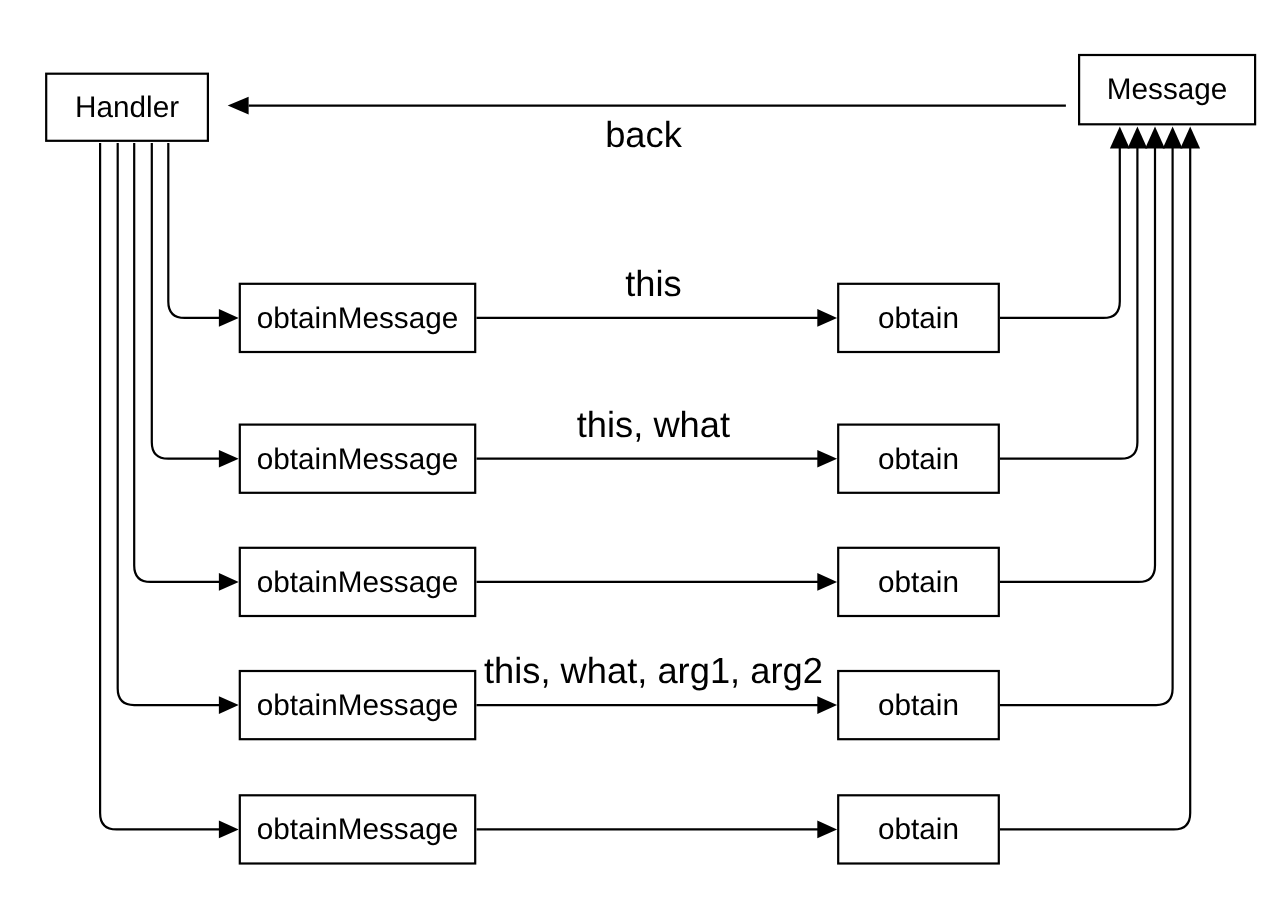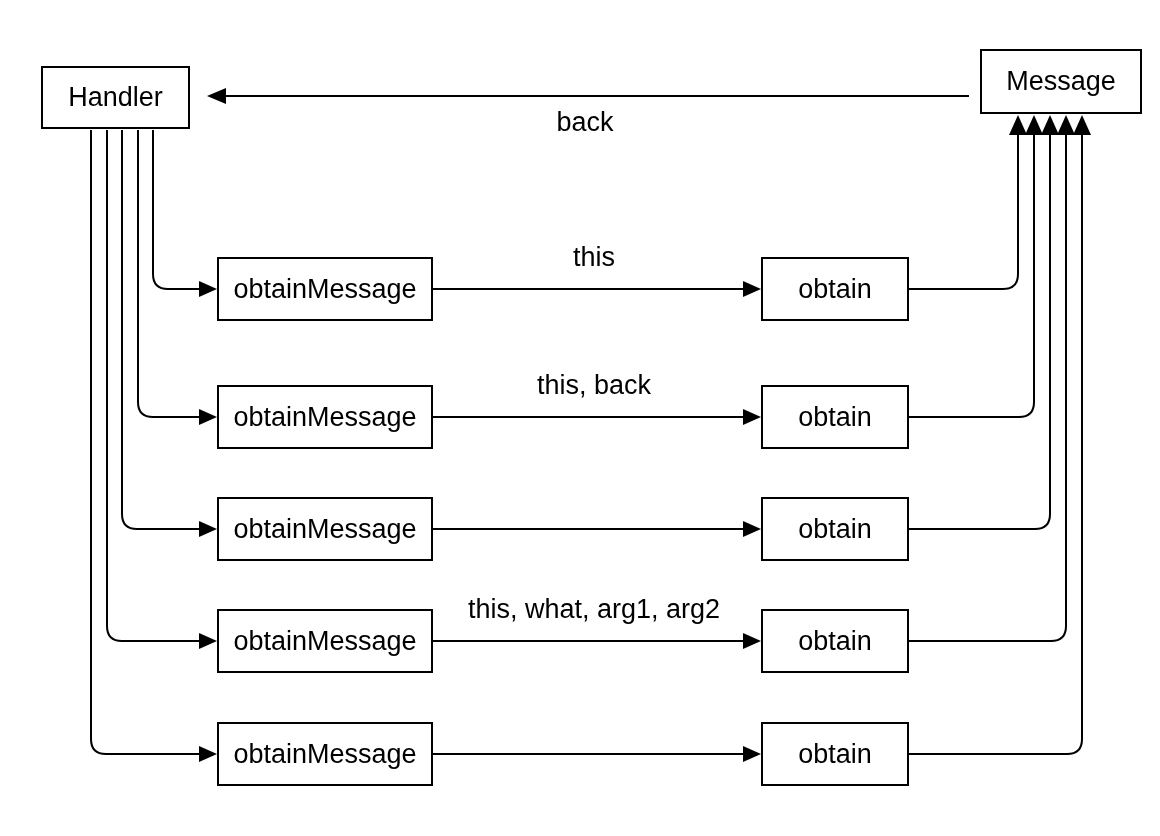--- a/index.html
+++ b/index.html
@@ -40,21 +40,21 @@
     display: flex;
     align-items: center;
     justify-content: center;
     font-size: 27px;
     line-height: 1;
     white-space: nowrap;
   }
   .edge-label {
     position: absolute;
     transform: translateX(-50%);
-    font-size: 27px;
+    font-size: 33px;
     line-height: 29px;
     white-space: nowrap;
   }
 </style>
 </head>
 <body>
 
 <div id="canvas">
 
   <svg id="edge-layer" viewBox="0 0 1160 836" xmlns="http://www.w3.org/2000/svg">
@@ -131,21 +131,21 @@
   <div class="node" style="left:41px; top:66px; width:149px; height:63px;">Handler</div>
 
   <div class="node" style="left:980px; top:49px; width:162px; height:65px;">Message</div>
 
   <div class="node" style="left:217px; top:257px; width:216px; height:64px;">obtainMessage</div>
   <div class="node" style="left:761px; top:257px; width:148px; height:64px;">obtain</div>
   <div class="edge-label" style="left:594px; top:243px;text-align:right;">this</div>
 
   <div class="node" style="left:217px; top:385px; width:216px; height:64px;">obtainMessage</div>
   <div class="node" style="left:761px; top:385px; width:148px; height:64px;">obtain</div>
-  <div class="edge-label" style="left:594px; top:371px;">this, back</div>
+  <div class="edge-label" style="left:594px; top:371px;">this, what</div>
 
   <div class="node" style="left:217px; top:497px; width:216px; height:64px;">obtainMessage</div>
   <div class="node" style="left:761px; top:497px; width:148px; height:64px;">obtain</div>
 
   <div class="node" style="left:217px; top:609px; width:216px; height:64px;">obtainMessage</div>
   <div class="node" style="left:761px; top:609px; width:148px; height:64px;">obtain</div>
   <div class="edge-label" style="left:594px; top:595px;">this, what, arg1, arg2</div>
 
   <div class="node" style="left:217px; top:722px; width:216px; height:64px;">obtainMessage</div>
   <div class="node" style="left:761px; top:722px; width:148px; height:64px;">obtain</div>

